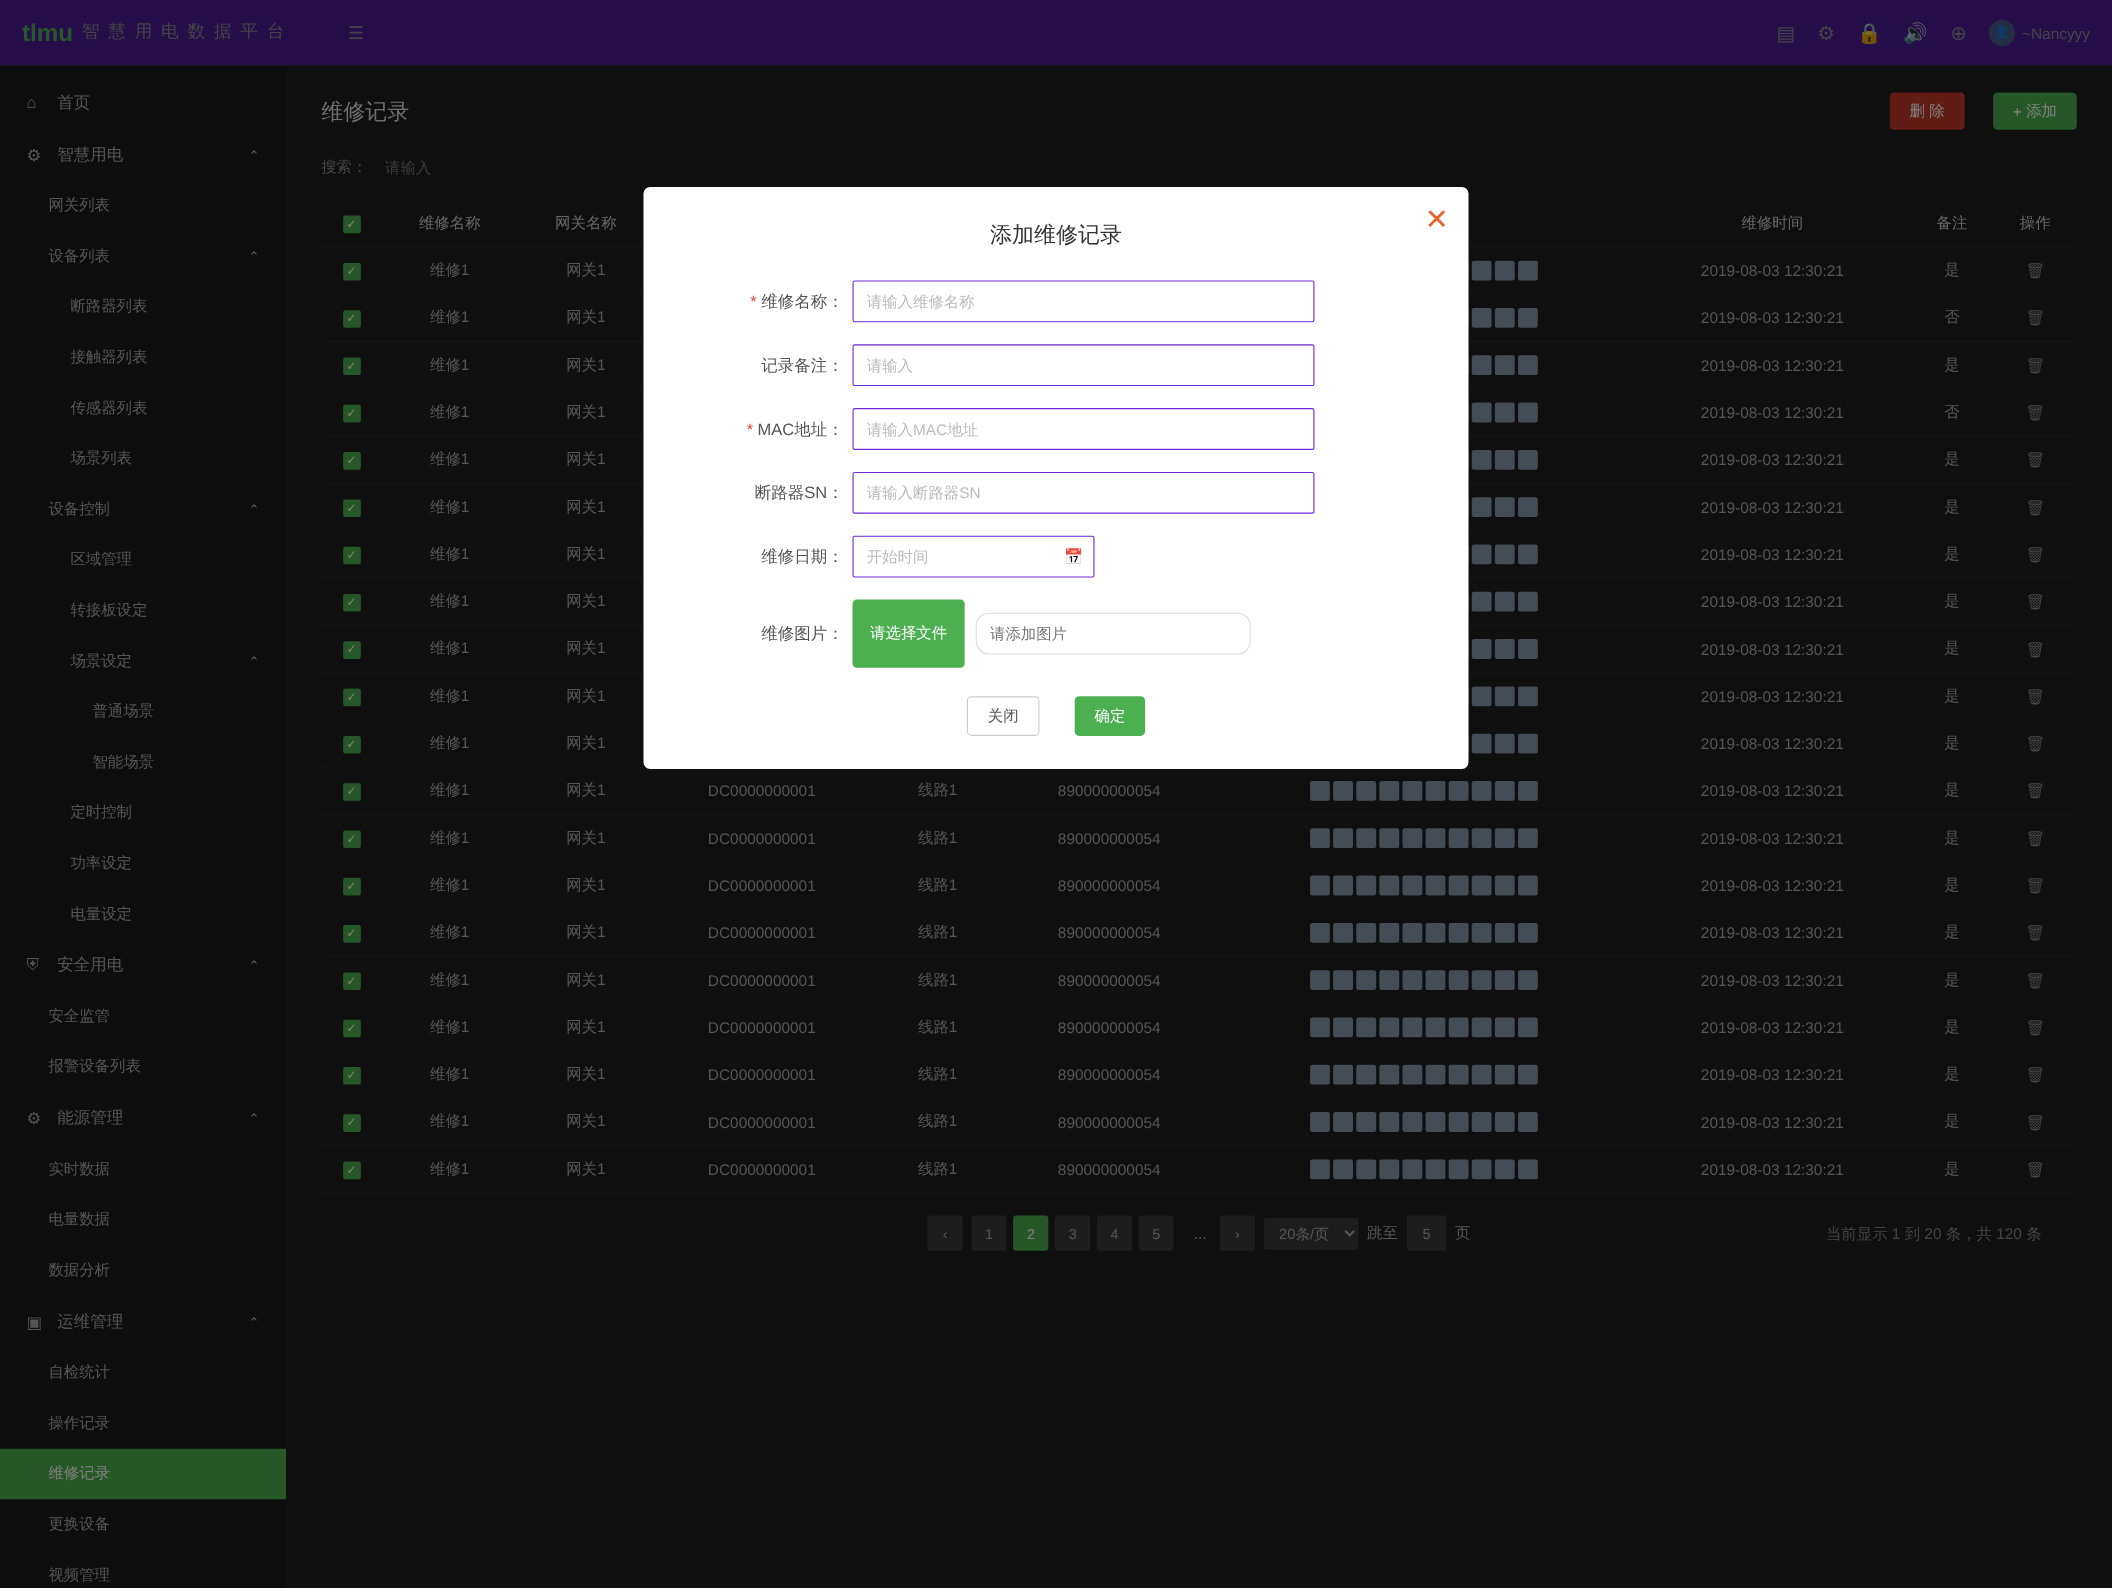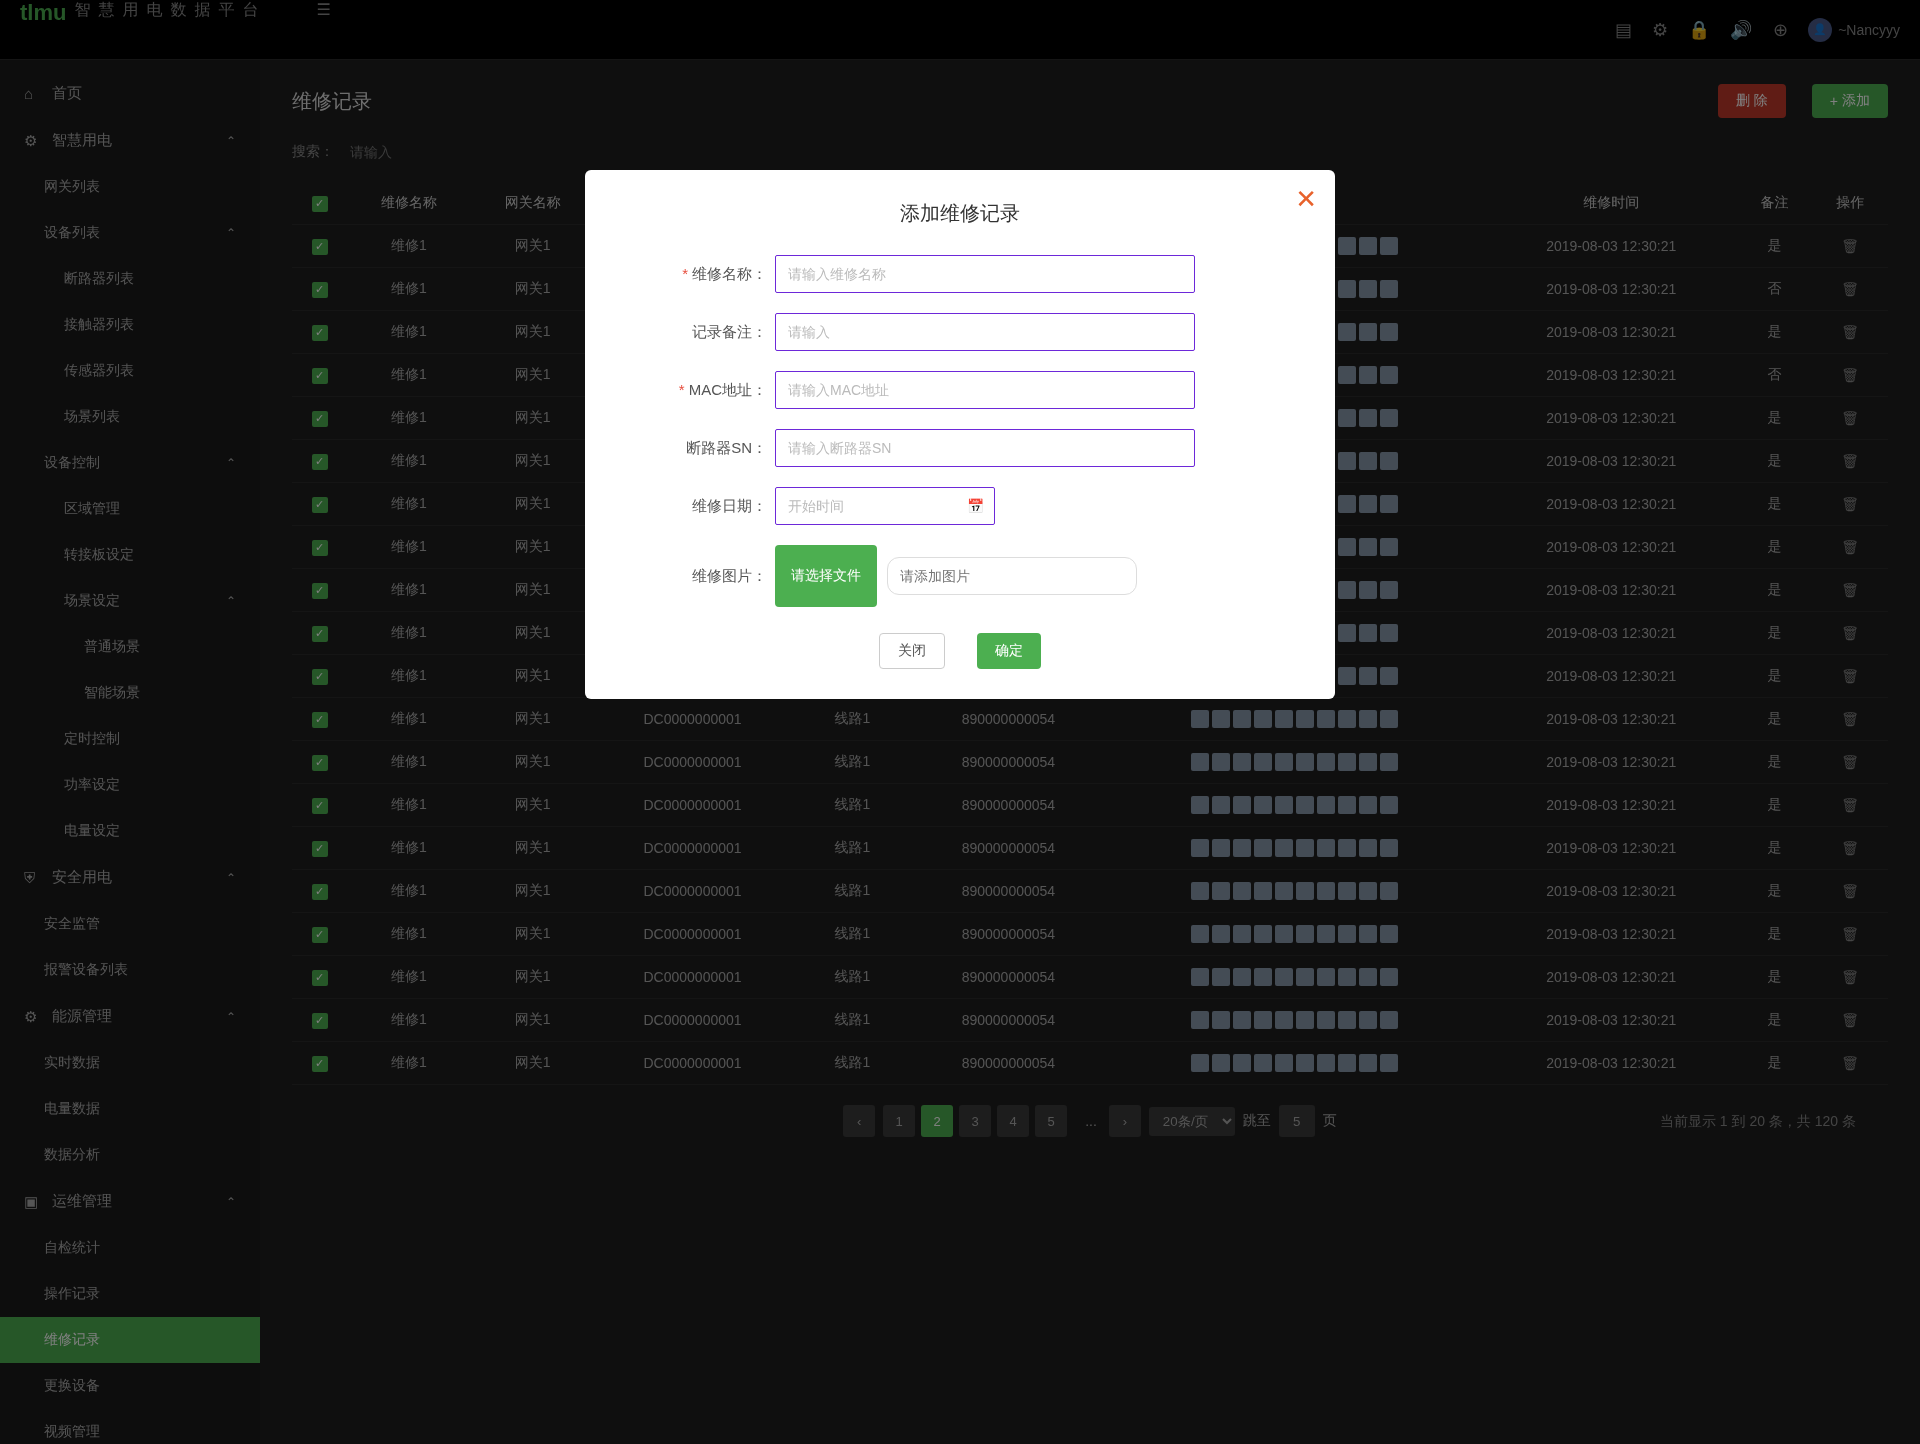--- a/index.html
+++ b/index.html
@@ -1,17 +1,17 @@
 <!DOCTYPE html>
 <html><head>
 <meta charset="utf-8">
 <style>
 *{margin:0;padding:0;box-sizing:border-box;font-family:-apple-system,BlinkMacSystemFont,"Segoe UI",sans-serif}
 body{background:#1a1a1a;color:#aaa;width:1920px;height:1444px;overflow:hidden;position:relative}
-.topbar{height:60px;background:#000000;display:flex;padding:0 20px;border-bottom:1px solid #2a2a2a}
+.topbar{height:60px;background:#4c1d95;display:flex;align-items:center;padding:0 20px;border-bottom:1px solid #2a2a2a}
 .logo{color:#4CAF50;font-size:22px;font-weight:600;margin-right:8px}
 .logo-sub{color:#888;font-size:16px;letter-spacing:8px}
 .hamburger{margin-left:50px;cursor:pointer;color:#888}
 .top-right{margin-left:auto;display:flex;align-items:center;gap:20px;color:#888}
 .top-right .ico{cursor:pointer;font-size:18px}
 .avatar{width:24px;height:24px;border-radius:50%;background:#4a5a8a;display:inline-flex;align-items:center;justify-content:center;font-size:11px}
 .user{display:flex;align-items:center;gap:6px;font-size:14px}
 .layout{display:flex;height:calc(100% - 60px)}
 .sidebar{width:260px;background:#1a1a1a;overflow-y:auto;padding-top:10px}
 .menu-item{padding:14px 24px;display:flex;align-items:center;gap:12px;color:#aaa;font-size:15px;cursor:pointer;position:relative}

